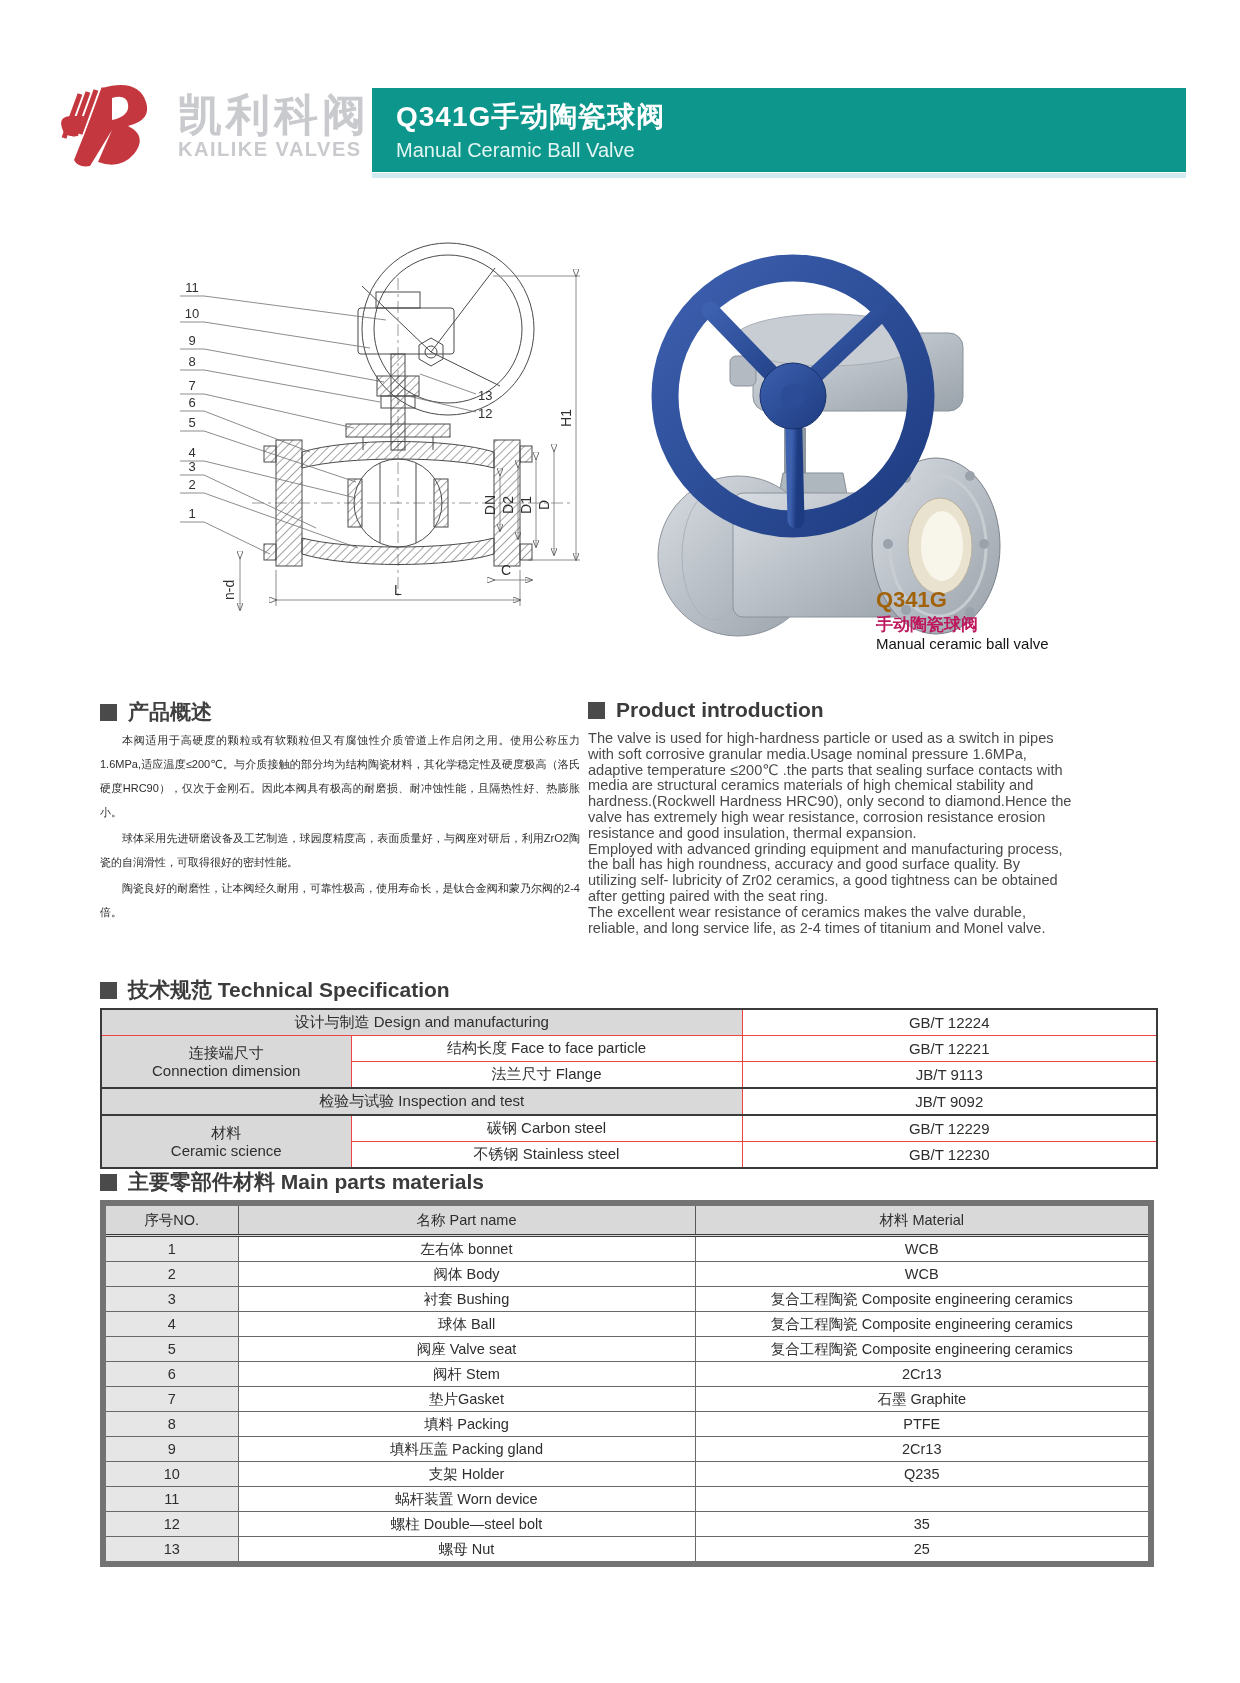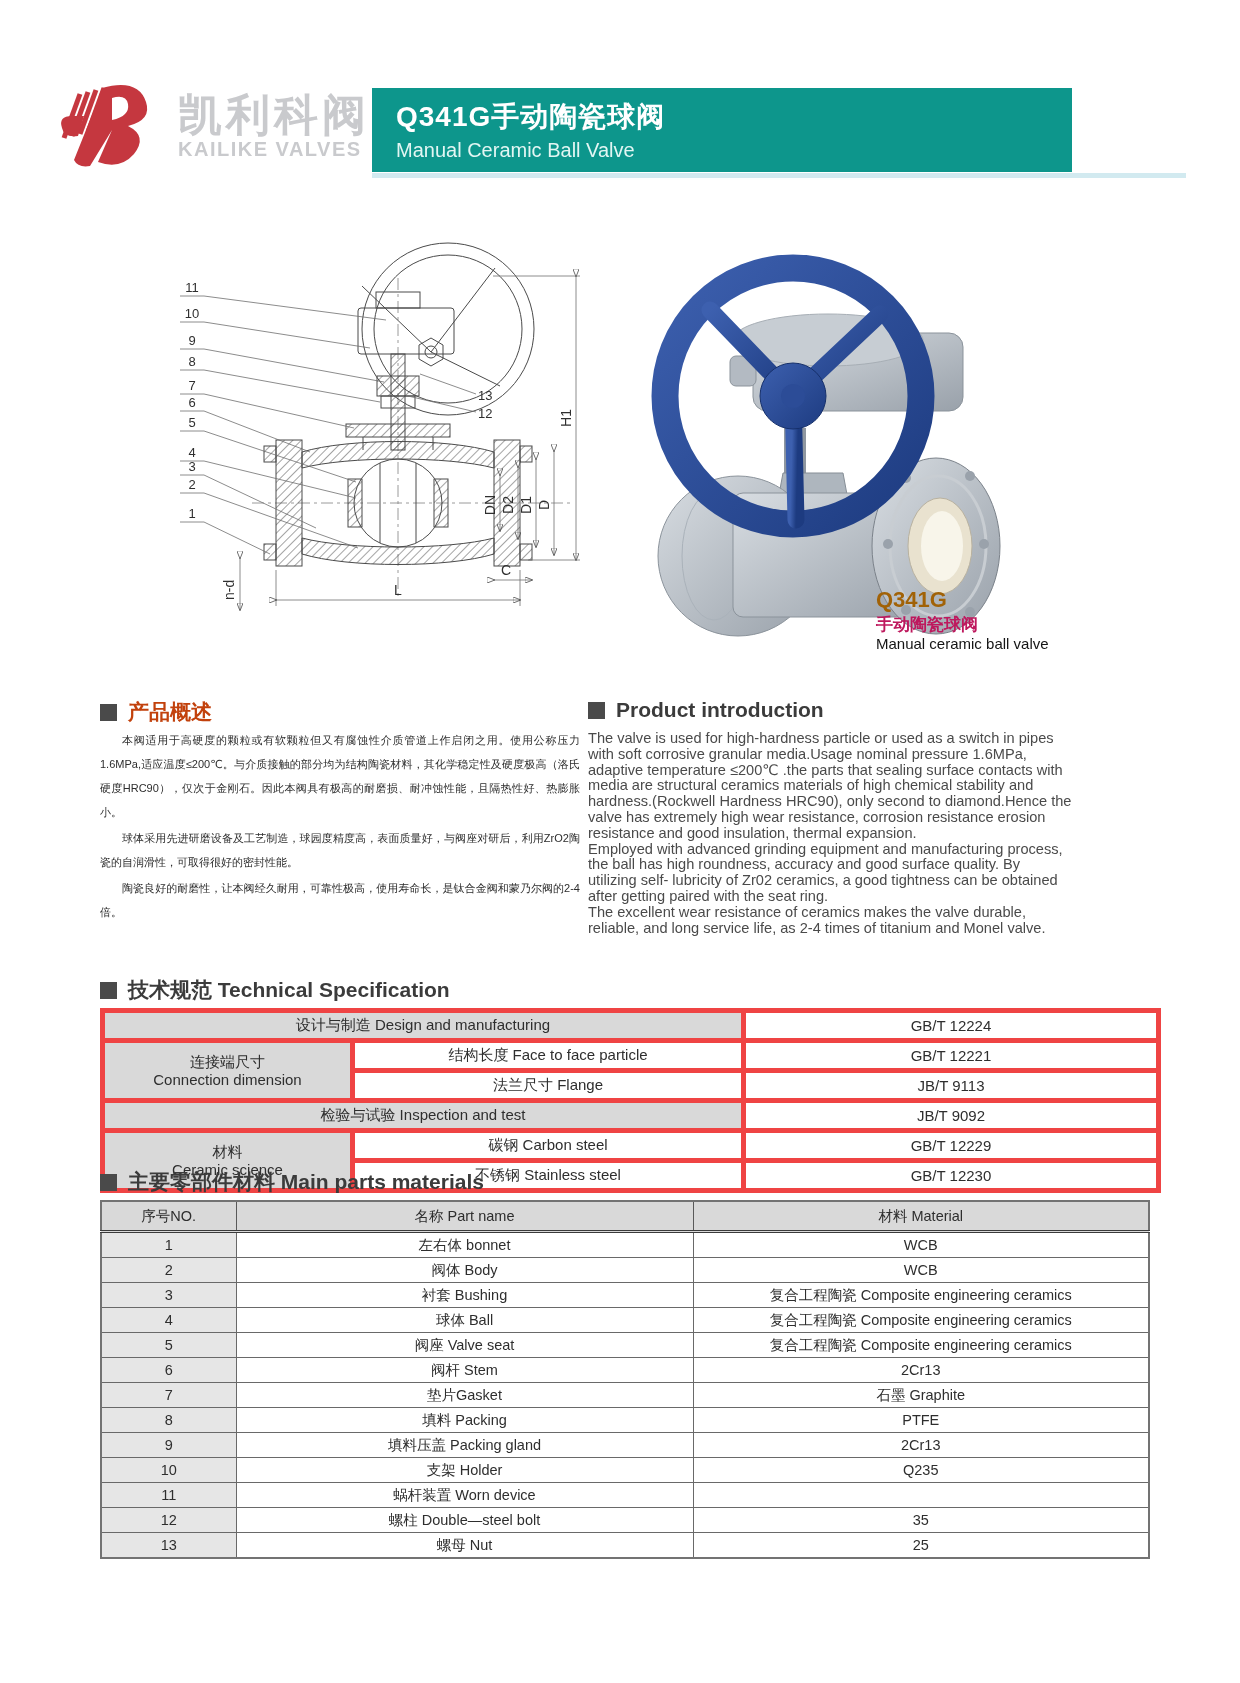--- a/index.html
+++ b/index.html
@@ -5,21 +5,21 @@
   html,body{margin:0;padding:0;background:#e9e9e9;}
   .page{position:relative;width:1240px;height:1683px;margin:0 auto;background:#ffffff;
         font-family:"Liberation Sans","DejaVu Sans",sans-serif;overflow:hidden;}
 
   
   .logo{position:absolute;left:50px;top:76px;display:flex;align-items:center;gap:10px;}
   .logo-mark{width:118px;height:100px;}
   .logo-text{display:flex;flex-direction:column;line-height:1.05;}
   .logo-cn{font-size:44px;font-weight:bold;color:#c9cacd;letter-spacing:4px;}
   .logo-en{font-size:20px;font-weight:bold;color:#c9cacd;letter-spacing:1.5px;}
-  .banner{position:absolute;left:372px;top:88px;width:700px;height:84px;
+  .banner{position:absolute;left:372px;top:88px;width:814px;height:84px;
           display:flex;flex-direction:column;justify-content:center;padding-left:24px;
           box-sizing:border-box;color:#ffffff;}
   .banner-cn{font-size:28px;font-weight:bold;letter-spacing:1px;}
   .banner-en{font-size:20px;color:#e2f6f3;margin-top:3px;}
   .banner-strip{position:absolute;left:372px;top:173px;width:814px;height:5px;background:#d2eaf0;}
 
   
   .drawing{position:absolute;left:148px;top:228px;}
   .drawing line,.drawing path,.drawing rect,.drawing circle{stroke:#4a4a4a;stroke-width:1;fill:none;}
   .drawing .hatch{fill:url(#hat);}
@@ -33,36 +33,36 @@
   .cap-cn{font-size:17px;font-weight:bold;}
   .cap-en{font-size:15px;color:#141414;}
 
   
   .sec-head{position:absolute;display:flex;align-items:center;gap:11px;
             font-size:21px;font-weight:bold;color:#3b3b3b;}
   .sq{width:17px;height:17px;background:#4a4a4a;flex:0 0 auto;}
 
   
   .overview{position:absolute;left:100px;top:698px;width:480px;}
-  .overview .sec-head-in{display:flex;align-items:center;gap:11px;font-size:21px;font-weight:bold;color:#c2410c;}
+  .overview .sec-head-in{display:flex;align-items:center;gap:11px;font-size:21px;font-weight:bold;color:#404040;}
   .overview p{margin:2px 0 0 0;font-size:11px;color:#2d2d2d;line-height:24px;
               text-align:justify;text-indent:2em;}
   .intro{position:absolute;left:588px;top:698px;width:484px;}
   .intro .sec-head-in{display:flex;align-items:center;gap:11px;font-size:21px;font-weight:bold;color:#3b3b3b;}
   .intro p{margin:9px 0 0 0;font-size:14.6px;color:#4a4a4a;line-height:15.8px;text-align:left;}
   .intro p + p{margin-top:0;}
 
   
   table{border-collapse:collapse;table-layout:fixed;}
   .spec-table{position:absolute;left:100px;top:1008px;width:1056px;font-size:15px;border:2px solid #3a3a3a;}
-  .spec-table td{border:5px solid #ef4444;height:25px;text-align:center;color:#2e2e2e;padding:0 4px;}
+  .spec-table td{border:1px solid #ef4444;height:25px;text-align:center;color:#2e2e2e;padding:0 4px;}
   .spec-table .lbl{background:#d9d9d9;}
   .spec-table .thick td{border-top-width:2px;border-top-color:#3a3a3a;margin-top:20px;}
   .spec-table .two-line{line-height:1.15;}
-  .parts-table{position:absolute;left:100px;top:1200px;width:1048px;font-size:14.5px;border:2px solid #737373;padding-left:47px;}
+  .parts-table{position:absolute;left:100px;top:1200px;width:1048px;font-size:14.5px;border:6px solid #737373;padding-left:47px;}
   .parts-table th{background:#d9d9d9;border:1px solid #595959;border-bottom:3px double #3a3a3a;
                   height:26px;font-weight:normal;color:#2e2e2e;}
   .parts-table td{border:1px solid #696969;height:22px;text-align:center;color:#2e2e2e;}
   .parts-table .no-cell{background:#e6e6e6;}
 </style>
 </head>
 <body>
 
 <div class="page">
 

